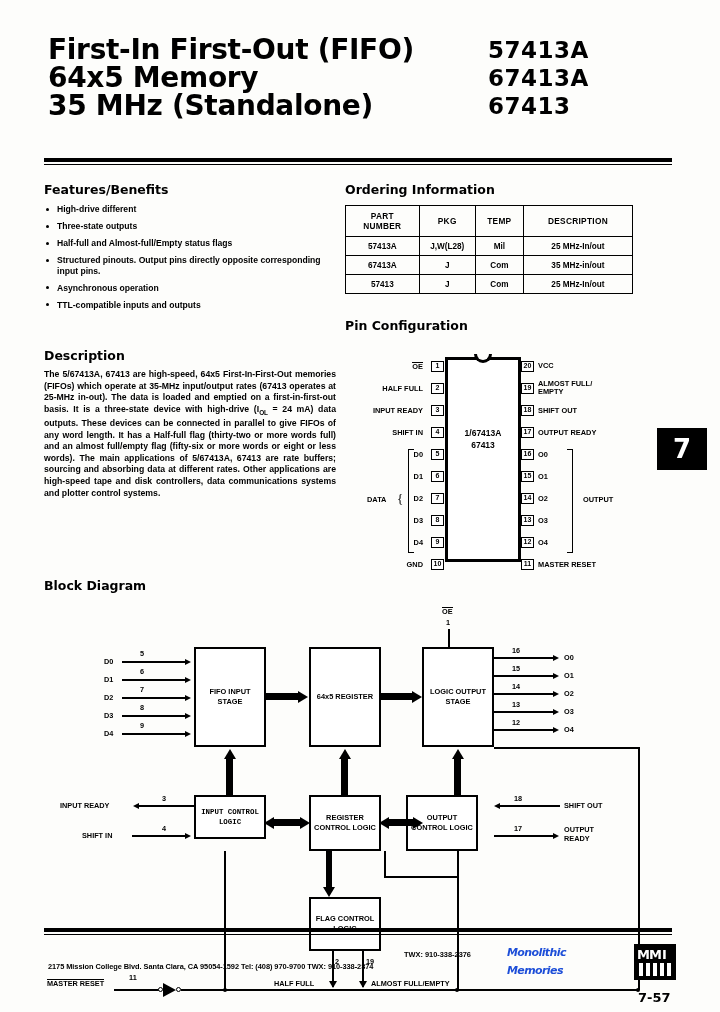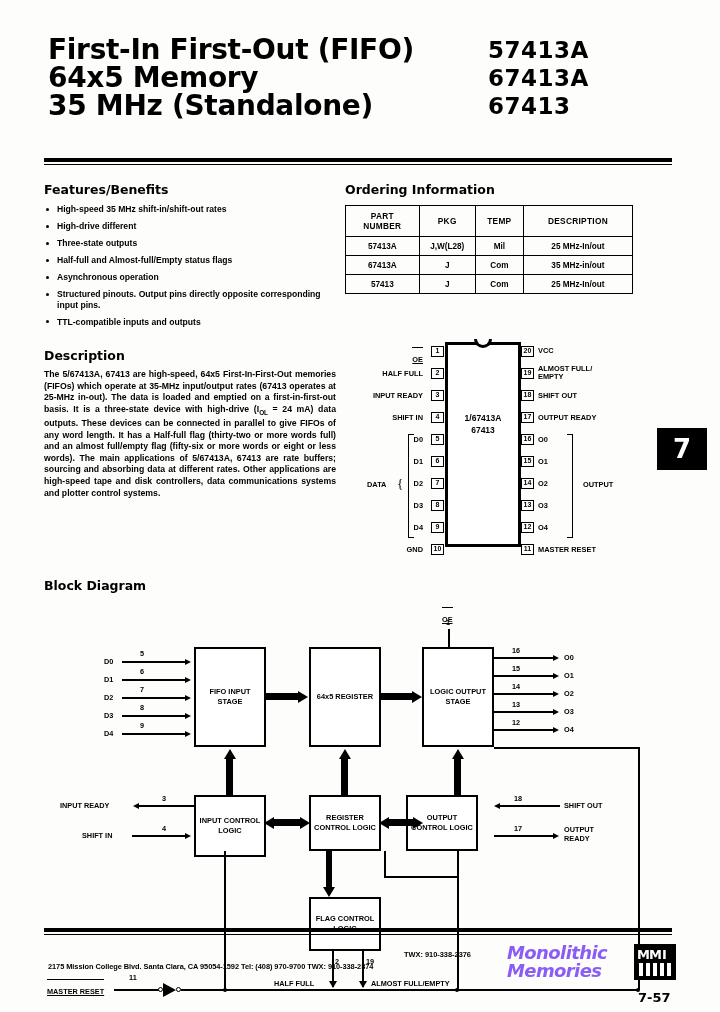--- a/index.html
+++ b/index.html
@@ -84,21 +84,21 @@
     text-align:center;line-height:8px;color:#000;
   }
   .pin.l{left:86px;}
   .pin.r{left:176px;}
   .plabel{
     position:absolute;font-size:7.4px;font-weight:bold;color:#000;
     line-height:8.4px;white-space:nowrap;
   }
   .plabel.l{text-align:right;right:222px;}
   .plabel.r{left:193px;text-align:left;}
-  .ovl{border-top:1.3px solid #000;padding-top:8px;display:inline-block;line-height:8px;text-decoration:underline;}
+  .ovl{border-top:1.3px solid #000;padding-top:0px;display:inline-block;line-height:8px;}
   .grouplbl{position:absolute;font-size:7.4px;font-weight:bold;color:#000;}
 
   
   #blockdiag{position:absolute;left:44px;top:578px;width:620px;}
   #bdwrap{position:relative;width:620px;height:320px;margin-top:12px;}
   .bbox{
     position:absolute;border:2.2px solid #000;background:#fff;
     box-sizing:border-box;font-size:7.4px;font-weight:bold;color:#000;
     display:flex;align-items:center;justify-content:center;text-align:center;
     line-height:10px;
@@ -141,22 +141,22 @@
   #addr{
     position:absolute;left:4px;top:18px;font-size:7.4px;font-weight:bold;color:#000;
     white-space:nowrap;letter-spacing:-0.05px;
   }
   #twx{
     position:absolute;left:360px;top:6px;font-size:7.4px;font-weight:bold;color:#000;
   }
   #logo{position:absolute;left:463px;top:0px;width:170px;height:44px;}
   #logotext{
     position:absolute;left:0;top:0;font-family:"DejaVu Sans",sans-serif;
-    font-weight:bold;font-style:italic;font-size:18px;line-height:17.5px;
-    color:#8b5cf6;letter-spacing:-0.6px;
+    font-weight:bold;font-style:italic;font-size:11px;line-height:17.5px;
+    color:#1d4ed8;letter-spacing:-0.6px;
   }
   #mmibox{position:absolute;left:127px;top:0px;width:42px;height:36px;background:#000;}
   #mmibox .m{
     position:absolute;top:3px;color:#fff;font-family:"DejaVu Sans",sans-serif;
     font-weight:bold;font-size:13px;letter-spacing:0;
   }
   #mmibox .bar{position:absolute;background:#fff;width:3.5px;height:13px;top:19px;}
   #pagenum{
     position:absolute;left:594px;top:46px;font-family:"DejaVu Sans",sans-serif;
     font-weight:bold;font-size:13px;color:#000;
@@ -180,26 +180,25 @@
         <div>67413</div>
       </div>
     </div>
   </div>
   <div class="rule-thick"></div>
   <div class="rule-thin"></div>
 
   <div id="features">
     <div class="h2">Features/Benefits</div>
     <ul>
-      <li>High-speed 35 MHz shift-in/shift-out rates</li>
       <li>High-drive different</li>
       <li>Three-state outputs</li>
       <li>Half-full and Almost-full/Empty status flags</li>
+      <li>Structured pinouts. Output pins directly opposite corresponding input pins.</li>
       <li>Asynchronous operation</li>
-      <li>Structured pinouts. Output pins directly opposite corresponding input pins.</li>
       <li>TTL-compatible inputs and outputs</li>
     </ul>
   </div>
 
   <div id="description">
     <div class="h2">Description</div>
     <div class="body"><span>The 5/67413A, 67413 are high-speed, 64x5 First-In-First-Out memories (FIFOs) which operate at 35-MHz input/output rates (67413 operates at 25-MHz in-out). The data is loaded and emptied on a first-in-first-out basis. It is a three-state device with high-drive (I</span><sub>OL</sub><span> = 24 mA) data outputs. These devices can be connected in parallel to give FIFOs of any word length. It has a Half-full flag (thirty-two or more words full) and an almost full/empty flag (fifty-six or more words or eight or less words). The main applications of 5/67413A, 67413 are rate buffers; sourcing and absorbing data at different rates. Other applications are high-speed tape and disk controllers, data communications systems and plotter control systems.</span></div>
   </div>
 
   <div id="ordering">
@@ -230,20 +229,21 @@
           <td>57413</td>
           <td>J</td>
           <td>Com</td>
           <td>25 MHz-In/out</td>
         </tr>
       </tbody>
     </table>
   </div>
 
   <div id="pinconf">
+    <div class="h2">Pin Configuration</div>
     <div id="pinwrap">
       <div id="chipbody"></div>
       <div id="notch"></div>
       <div id="chiplabel">
         <div>1/67413A</div>
         <div>67413</div>
       </div>
 
       <div class="pin l" style="top:18px">1</div>
       <div class="pin l" style="top:40px">2</div>
@@ -370,21 +370,21 @@
       <div class="bl" style="left:520px;top:102px;">O3</div>
       <div class="bl" style="left:520px;top:120px;">O4</div>
 
       <div class="wfat" style="left:182px;top:152px;width:7px;height:40px;"></div>
       <div class="arrUfat" style="left:179.5px;top:144px;"></div>
       <div class="wfat" style="left:297px;top:152px;width:7px;height:40px;"></div>
       <div class="arrUfat" style="left:294.5px;top:144px;"></div>
       <div class="wfat" style="left:410px;top:152px;width:7px;height:40px;"></div>
       <div class="arrUfat" style="left:407.5px;top:144px;"></div>
 
-      <div class="bbox" style="left:150px;top:190px;width:72px;height:62px;">
+      <div class="bbox" style="left:150px;top:190px;width:72px;height:44px;font-family:Liberation Mono, monospace;">
         <span>INPUT CONTROL LOGIC</span>
       </div>
       <div class="bbox" style="left:265px;top:190px;width:72px;height:56px;">
         <span>REGISTER CONTROL LOGIC</span>
       </div>
       <div class="bbox" style="left:362px;top:190px;width:72px;height:56px;">
         <span>OUTPUT CONTROL LOGIC</span>
       </div>
 
       <div class="wfat" style="left:230px;top:214px;width:28px;height:7px;"></div>

